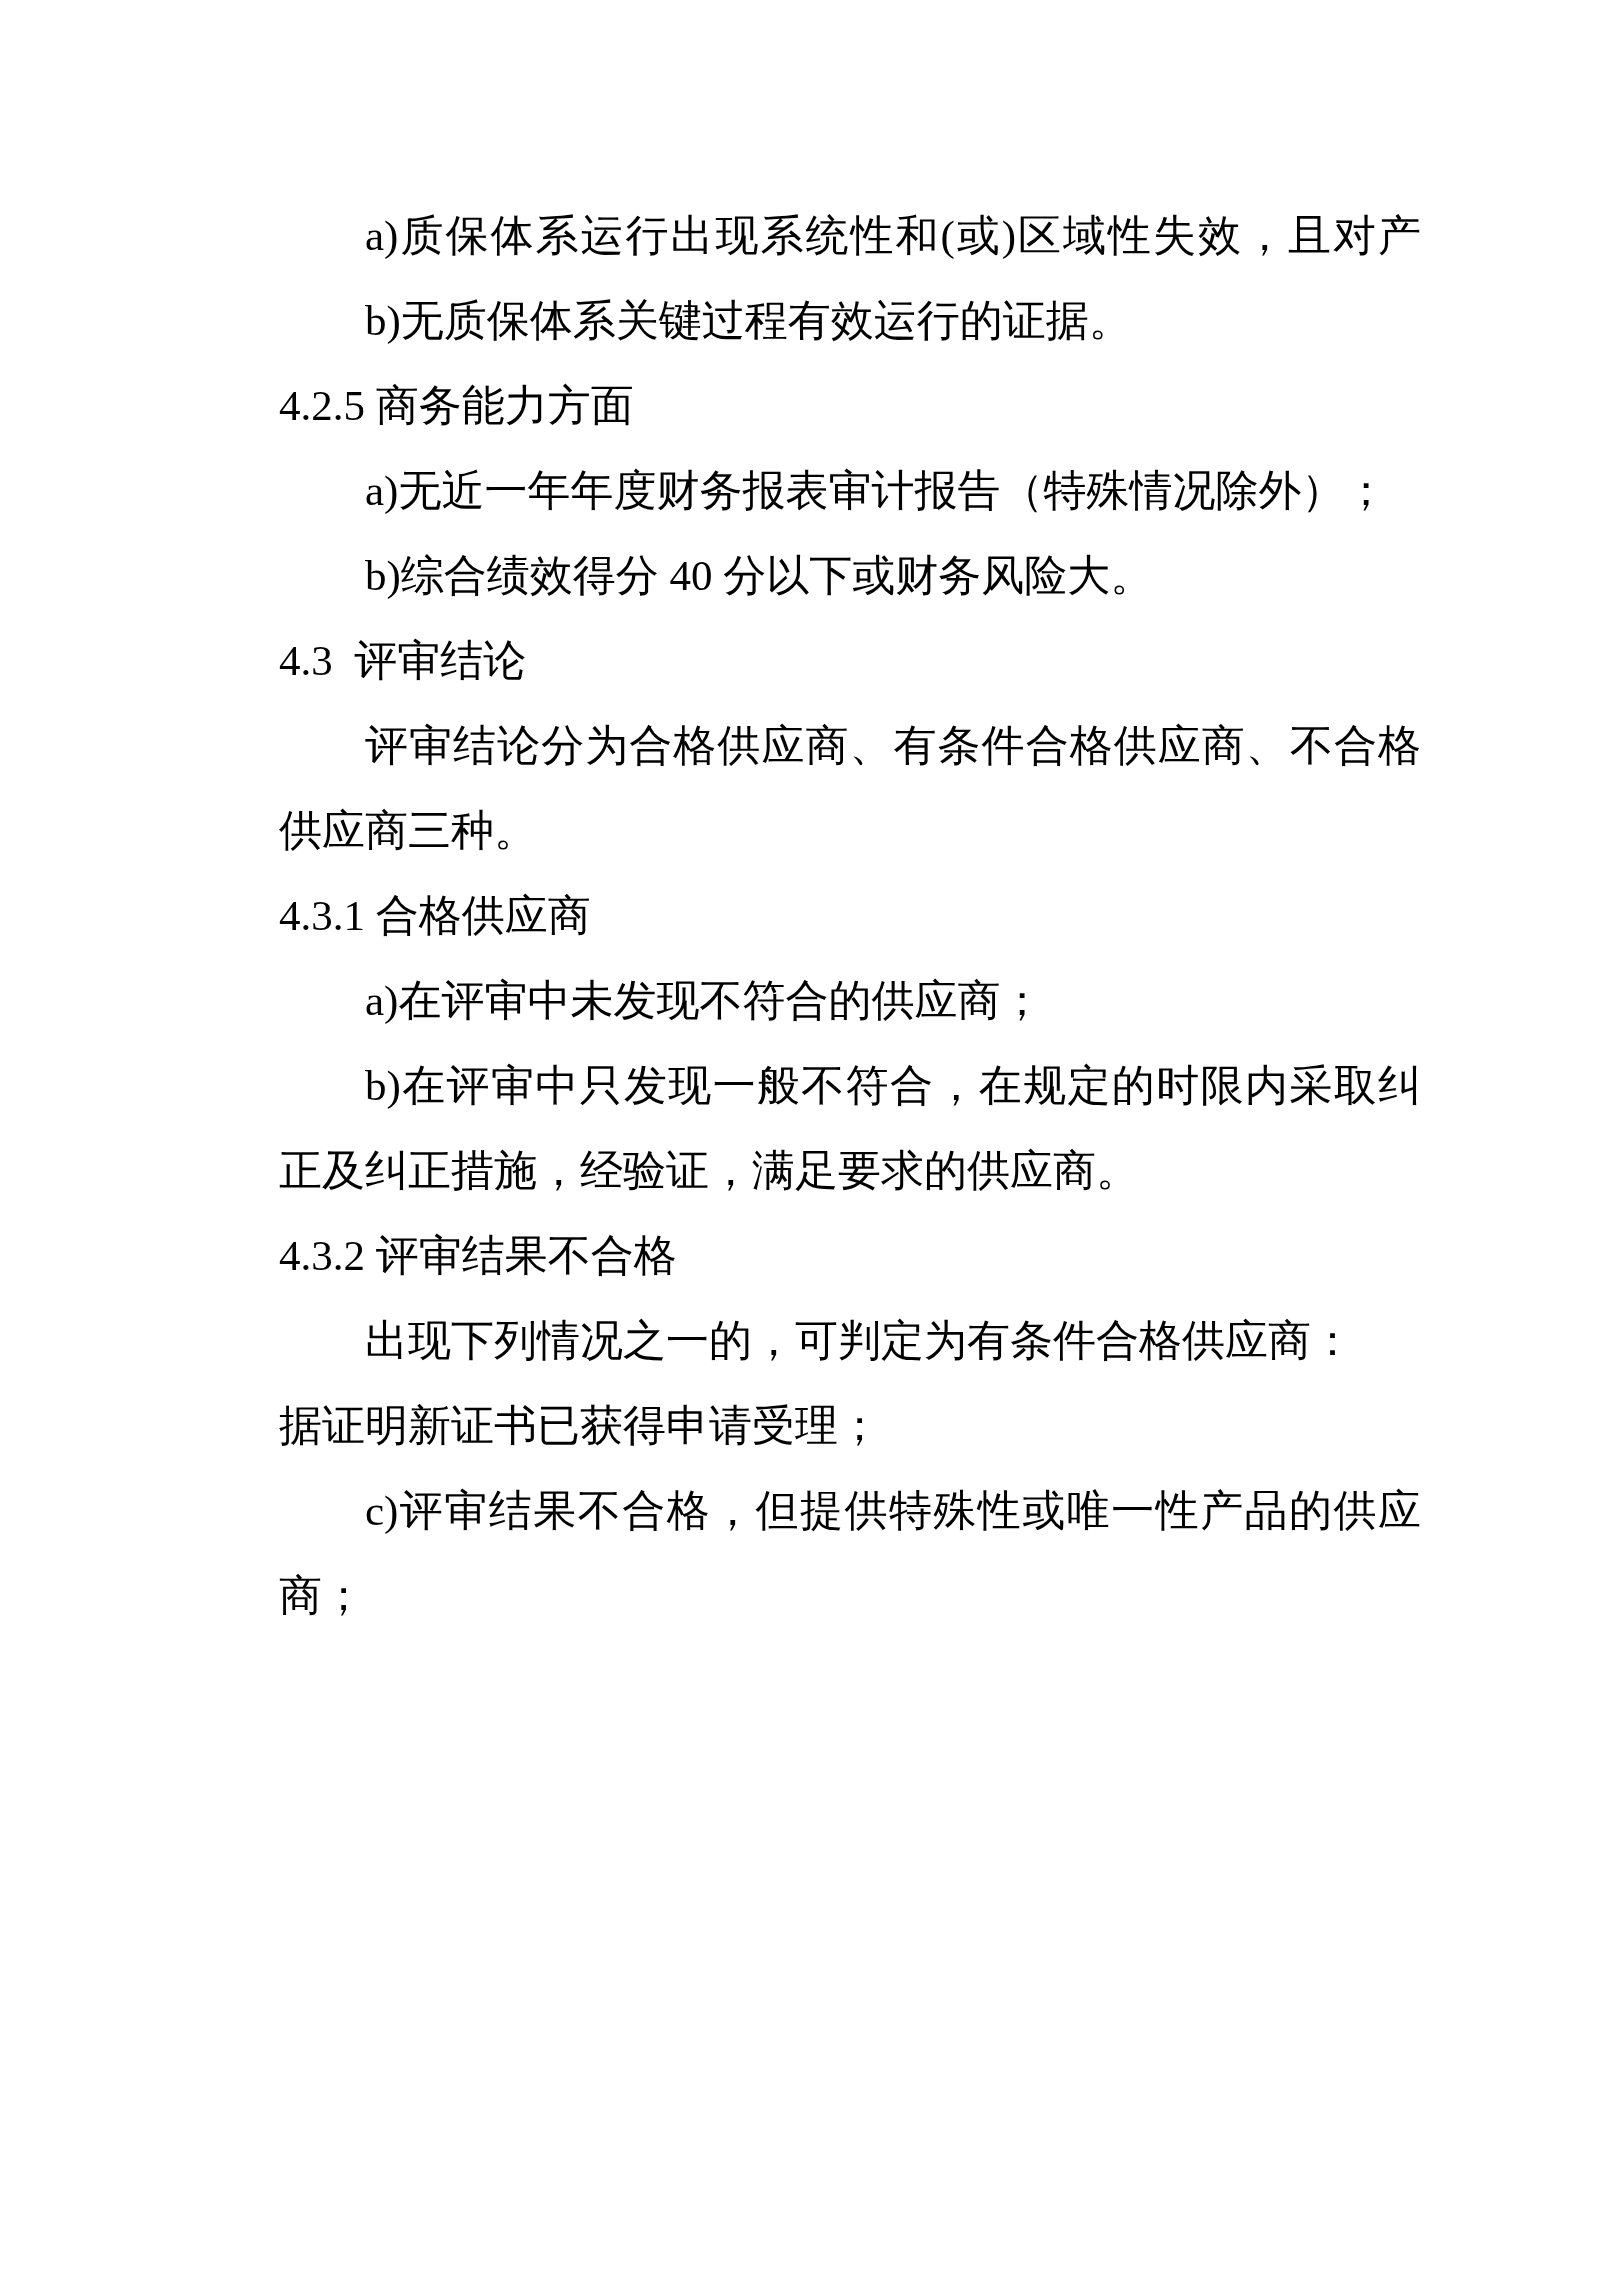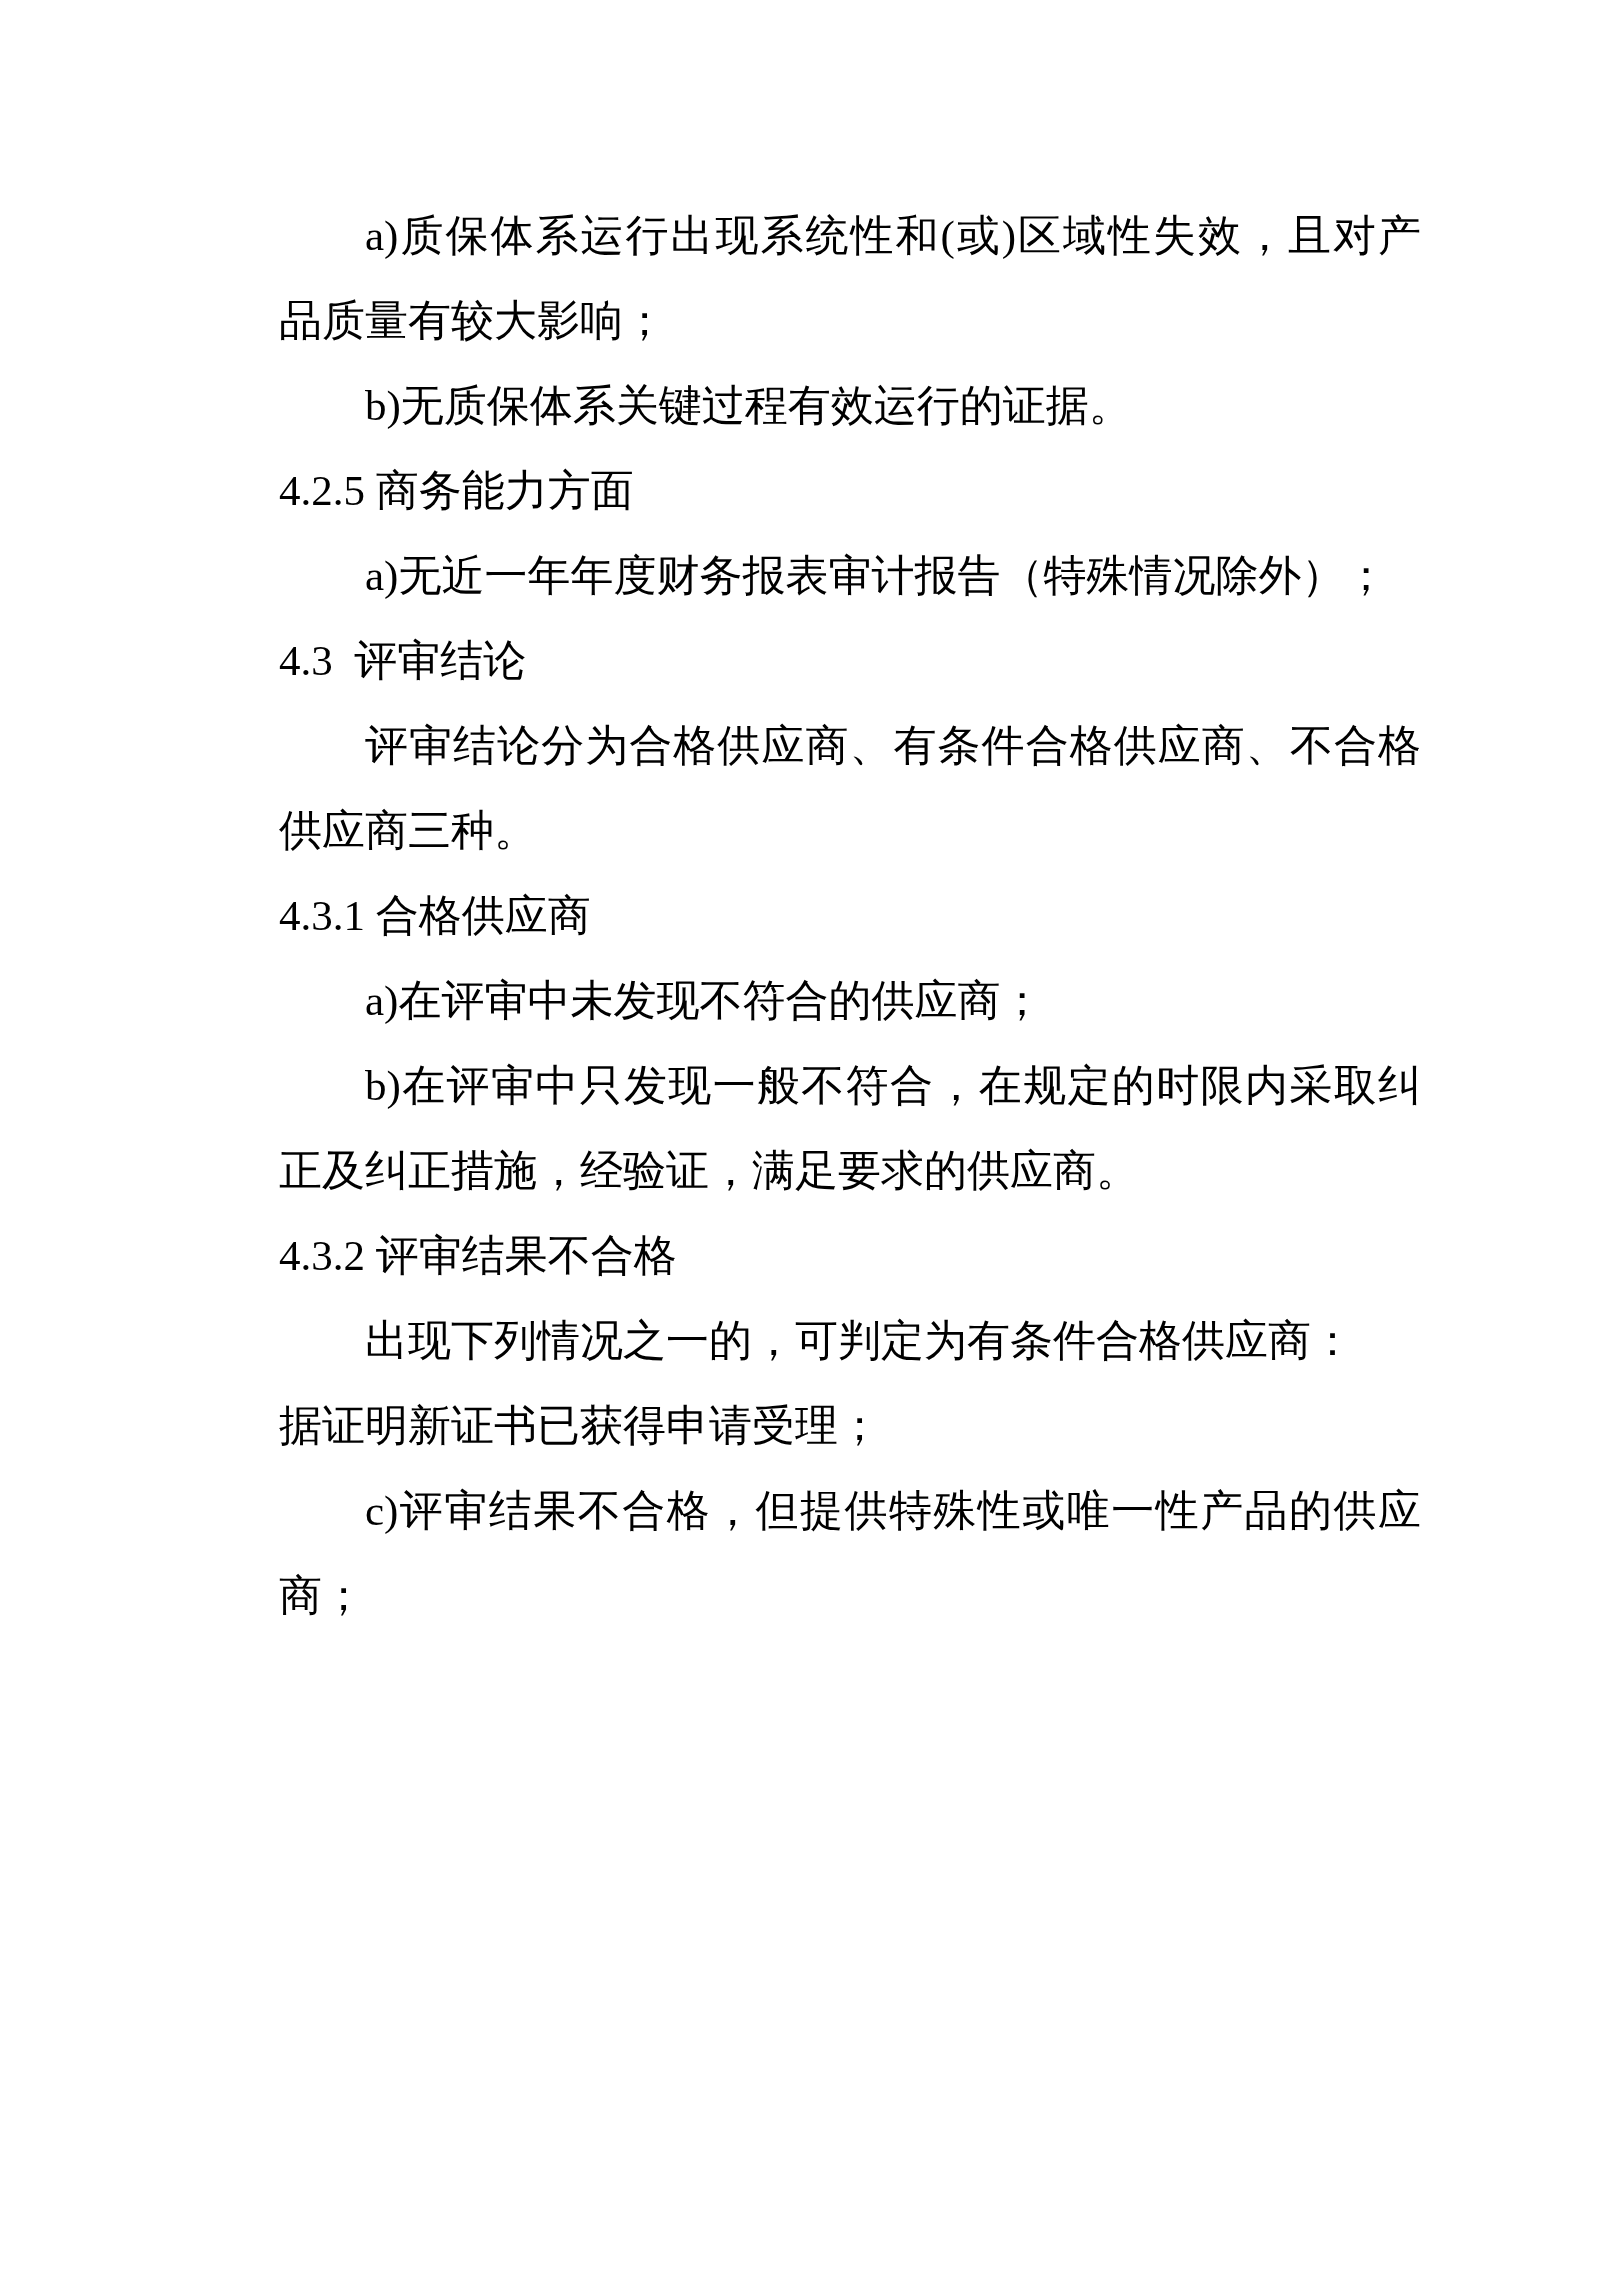--- a/index.html
+++ b/index.html
@@ -44,24 +44,24 @@
     font-size: 27.5px;
     line-height: 34px;
   }
 </style>
 </head>
 <body>
 
 <div class="page">
   <div class="content">
     <div class="line indent fill">a)质保体系运行出现系统性和(或)区域性失效，且对产</div>
-    <div class="line">品质量有较大影响；</div>
     <div class="line indent">b)无质保体系关键过程有效运行的证据。</div>
     <div class="line">4.2.5 商务能力方面</div>
     <div class="line indent">a)无近一年年度财务报表审计报告（特殊情况除外）；</div>
+    <div class="line indent">b)综合绩效得分 40 分以下或财务风险大。</div>
     <div class="line">4.3  评审结论</div>
     <div class="line indent fill">评审结论分为合格供应商、有条件合格供应商、不合格</div>
     <div class="line">供应商三种。</div>
     <div class="line">4.3.1 合格供应商</div>
     <div class="line indent">a)在评审中未发现不符合的供应商；</div>
     <div class="line indent fill">b)在评审中只发现一般不符合，在规定的时限内采取纠</div>
     <div class="line">正及纠正措施，经验证，满足要求的供应商。</div>
     <div class="line">4.3.2 评审结果不合格</div>
     <div class="line indent">出现下列情况之一的，可判定为有条件合格供应商：</div>
     <div class="line">据证明新证书已获得申请受理；</div>

